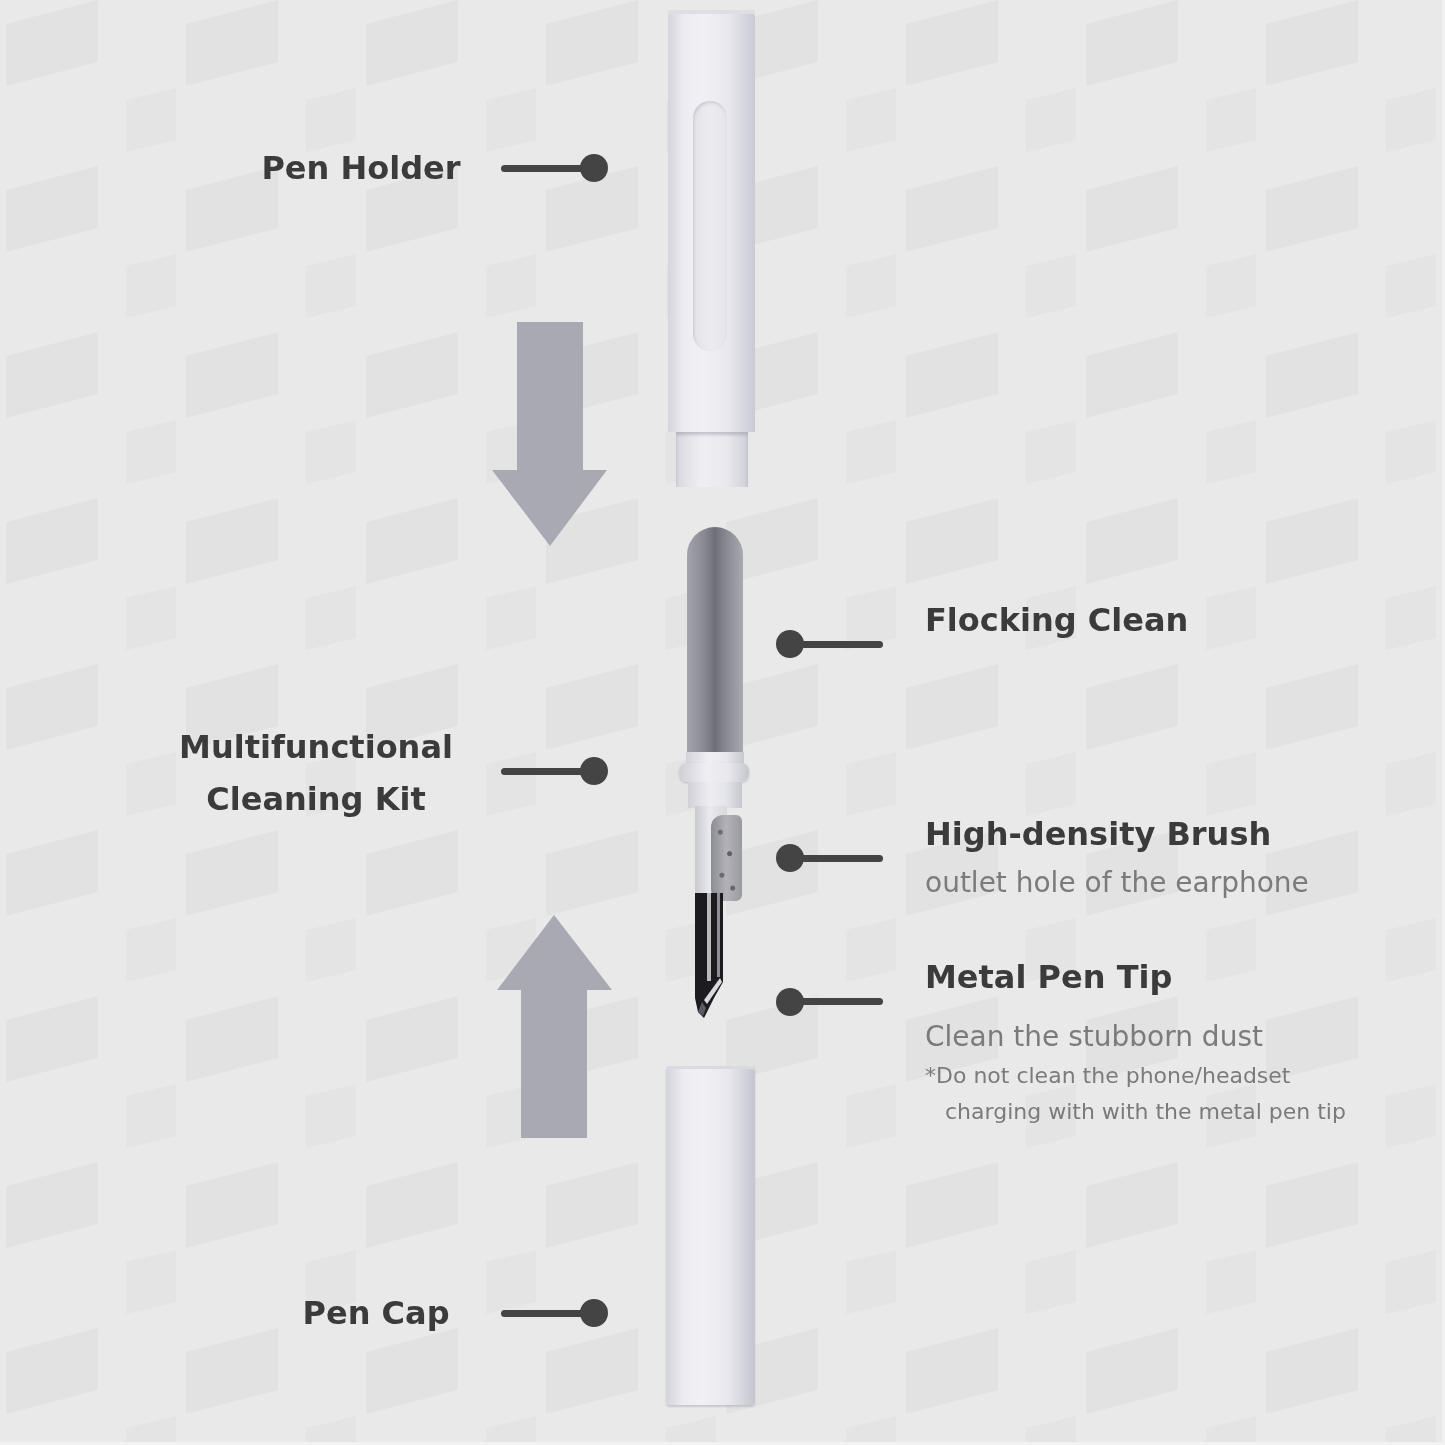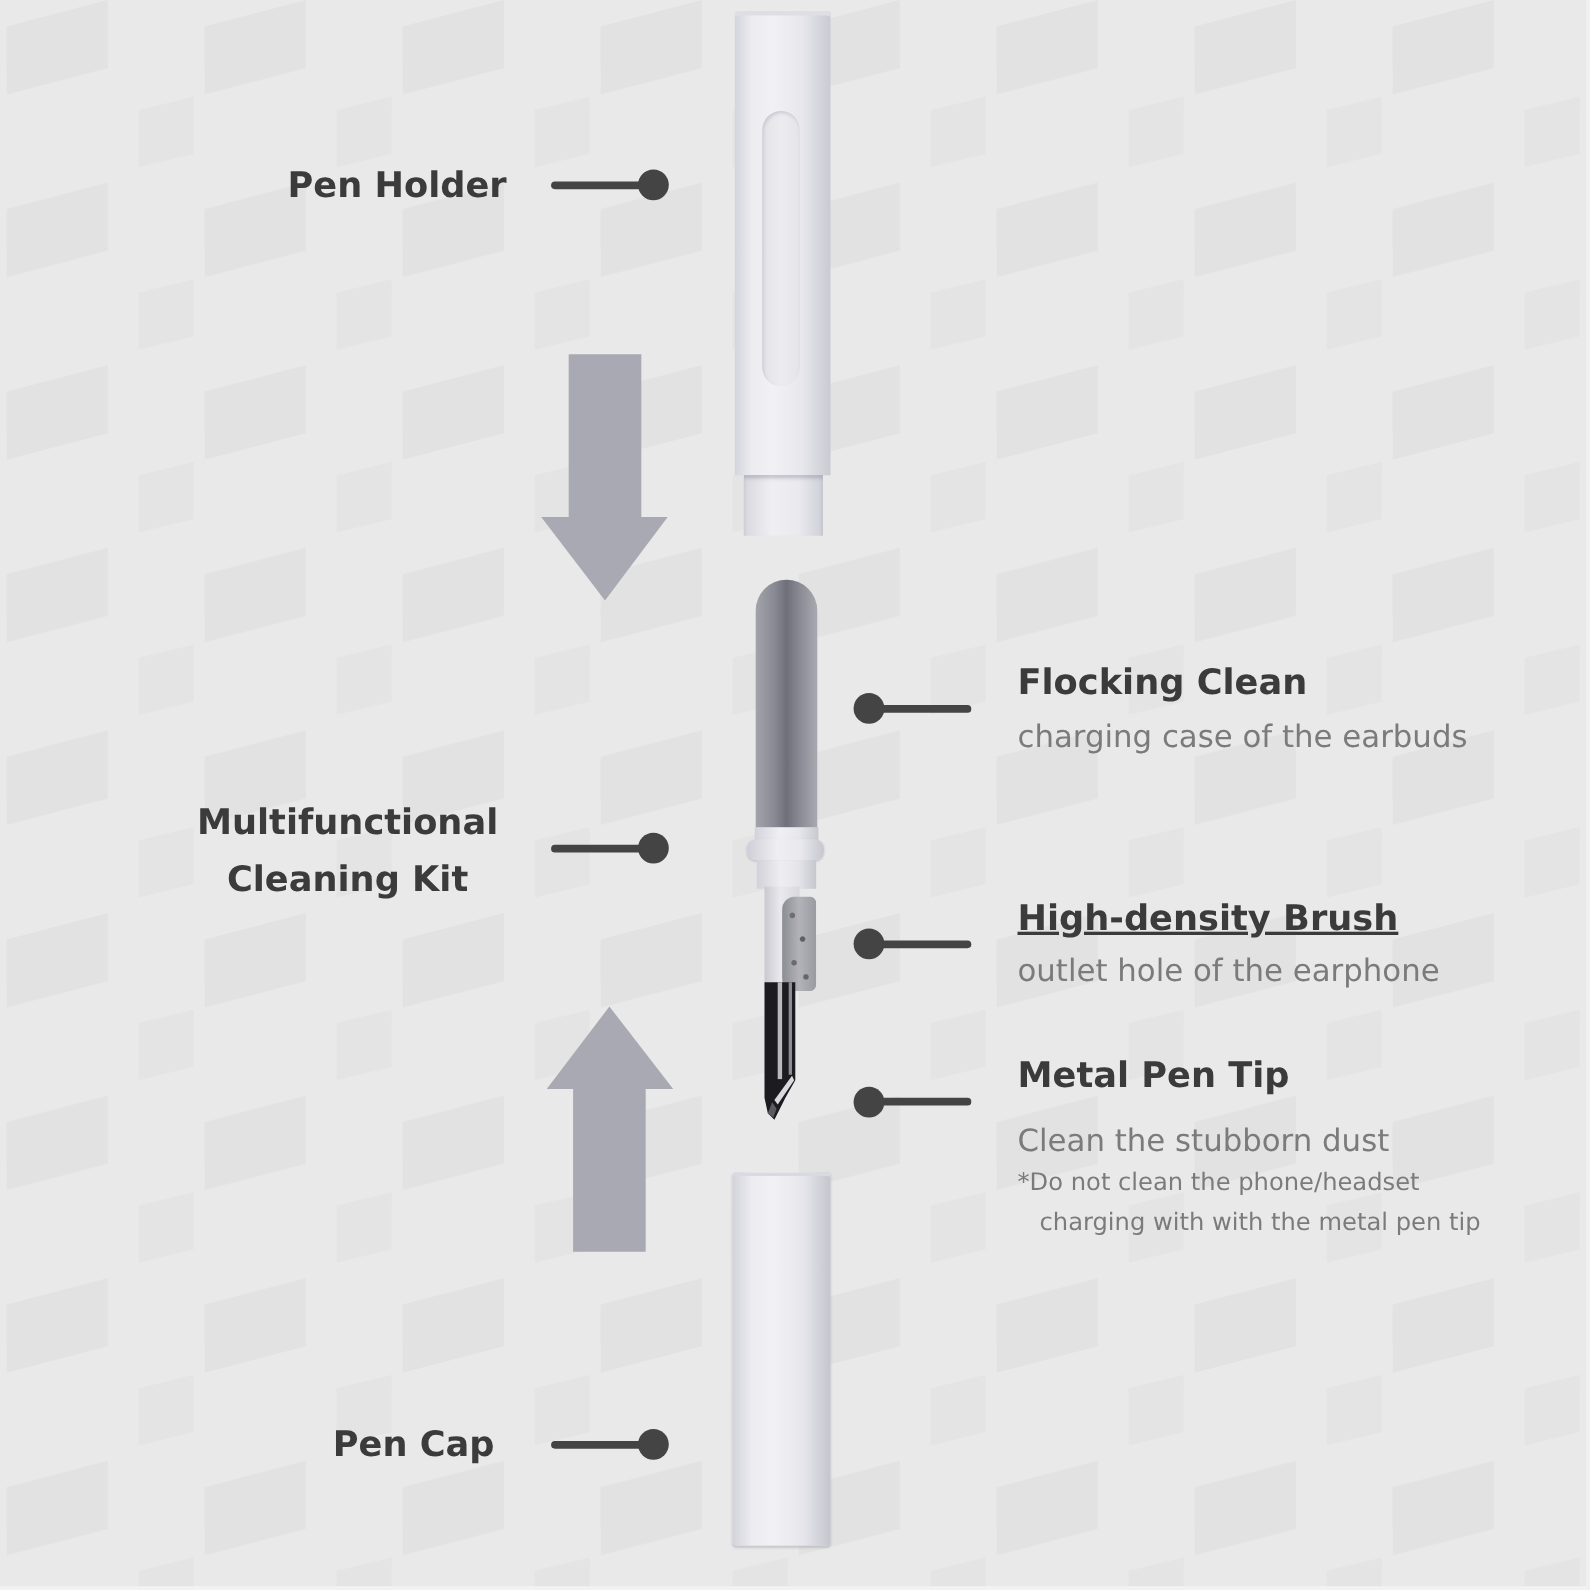--- a/index.html
+++ b/index.html
@@ -1,17 +1,17 @@
 <!DOCTYPE html>
 <html><head>
   <meta charset="utf-8">
   <style>
     html, body { margin: 0; padding: 0; }
     body { width: 1445px; height: 1445px; overflow: hidden; background: #e8e8e8; }
-    #canvas { position: relative; width: 1445px; height: 1445px; background: #ffffff; overflow: hidden;
+    #canvas { position: relative; width: 1445px; height: 1445px; background: #fde047; overflow: hidden;
       font-family: "DejaVu Sans", sans-serif; }
     .bg-pattern { position: absolute; left: 0; top: 0; width: 1445px; height: 1445px; }
     .bottom-strip { position: absolute; left: 0; top: 1442px; width: 1445px; height: 3px; background: #f2f2f2; }
     .right-strip { position: absolute; left: 1442px; top: 0; width: 3px; height: 1445px; background: #f0f0f0; }
 
     
     .label-left { position: absolute; font-weight: bold; font-size: 32px; color: #3b3b3b; text-align: center; line-height: 40px; white-space: nowrap; }
     .feature { position: absolute; left: 925px; }
     .feature-title { position: absolute; left: 0; font-weight: bold; font-size: 32px; line-height: 40px; color: #3b3b3b; white-space: nowrap; }
     .feature-desc { position: absolute; left: 0; font-size: 28px; line-height: 43px; color: #7b7b7b; white-space: nowrap; }
@@ -122,28 +122,27 @@
 
   <div class="label-left" style="left:236px; top:1293px; width:280px;">Pen Cap</div>
   <div class="conn-line" style="left:501px; top:1310px; width:92px;"></div>
   <div class="conn-dot" style="left:580px; top:1299px;"></div>
 
   <div class="conn-dot" style="left:776px; top:630px;"></div>
   <div class="conn-line" style="left:790px; top:641px; width:93px;"></div>
   <div class="feature" style="top:600px;">
     <div class="feature-title" style="top:0;">Flocking Clean</div>
     <div class="feature-desc" style="top:48px;">
-      <div>charging case of the earbuds</div>
     </div>
   </div>
 
   <div class="conn-dot" style="left:776px; top:844px;"></div>
   <div class="conn-line" style="left:790px; top:855px; width:93px;"></div>
   <div class="feature" style="top:814px;">
-    <div class="feature-title" style="top:0;text-decoration:underline;">High-density Brush</div>
+    <div class="feature-title" style="top:0;">High-density Brush</div>
     <div class="feature-desc" style="top:47px;">
       <div>outlet hole of the earphone</div>
     </div>
   </div>
 
   <div class="conn-dot" style="left:776px; top:988px;"></div>
   <div class="conn-line" style="left:790px; top:998px; width:93px;"></div>
   <div class="feature" style="top:957px;">
     <div class="feature-title" style="top:0;">Metal Pen Tip</div>
     <div class="feature-desc" style="top:58px;">

